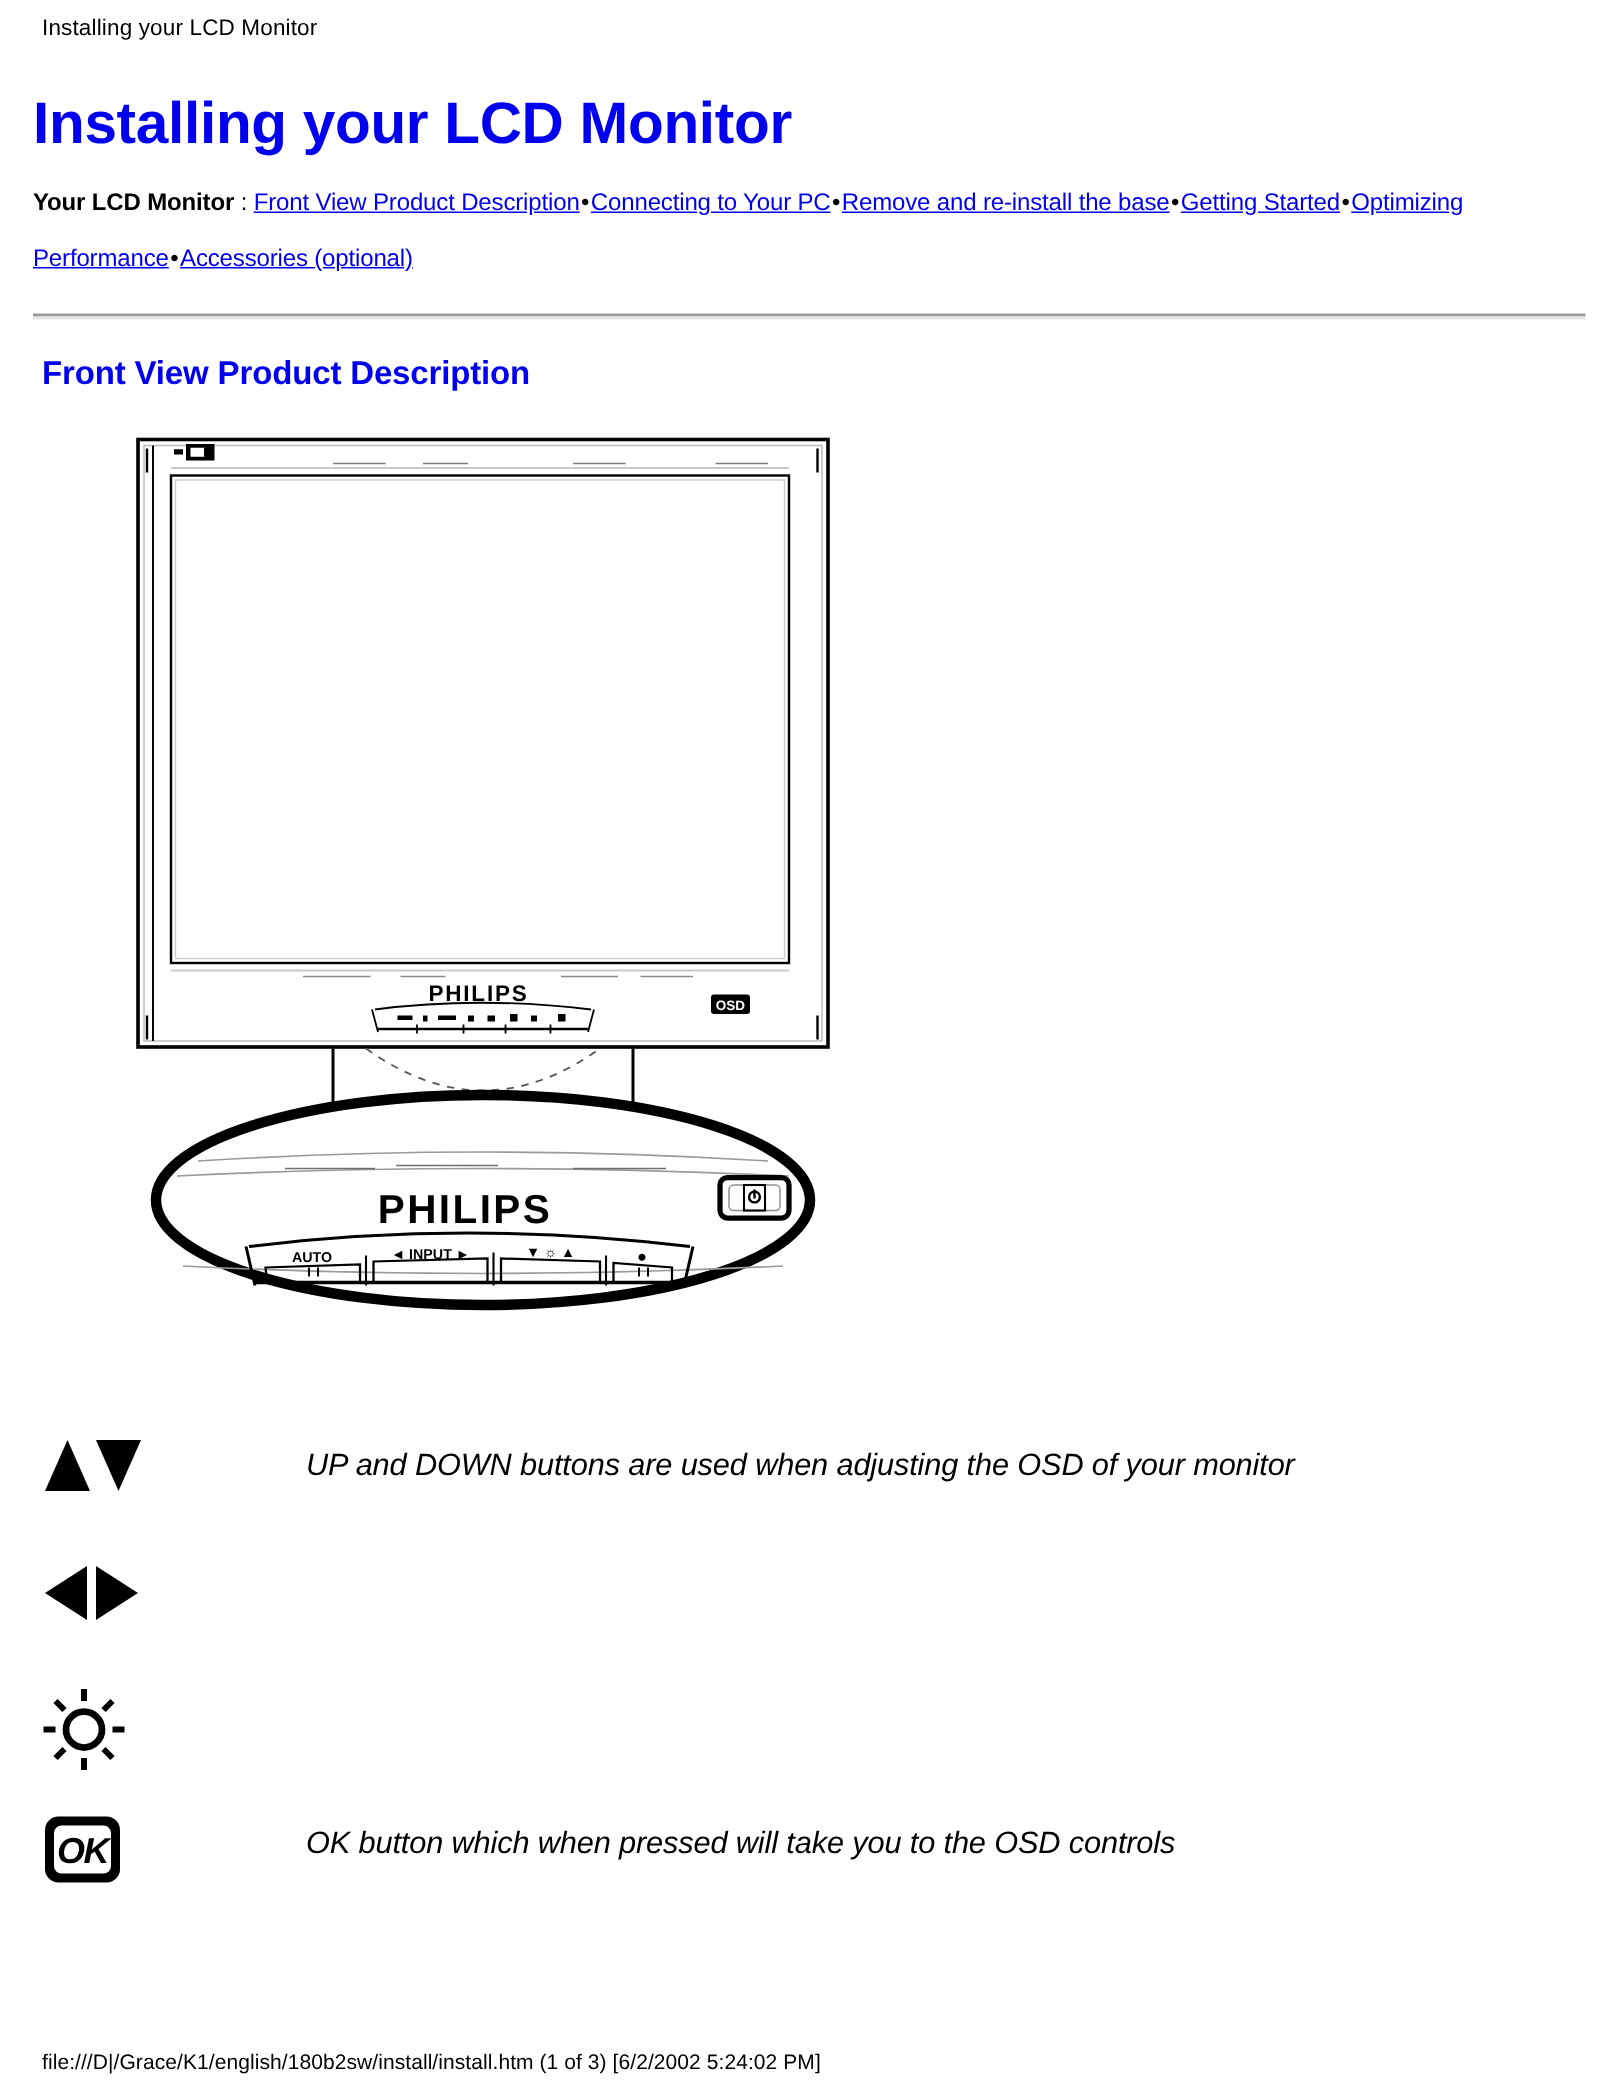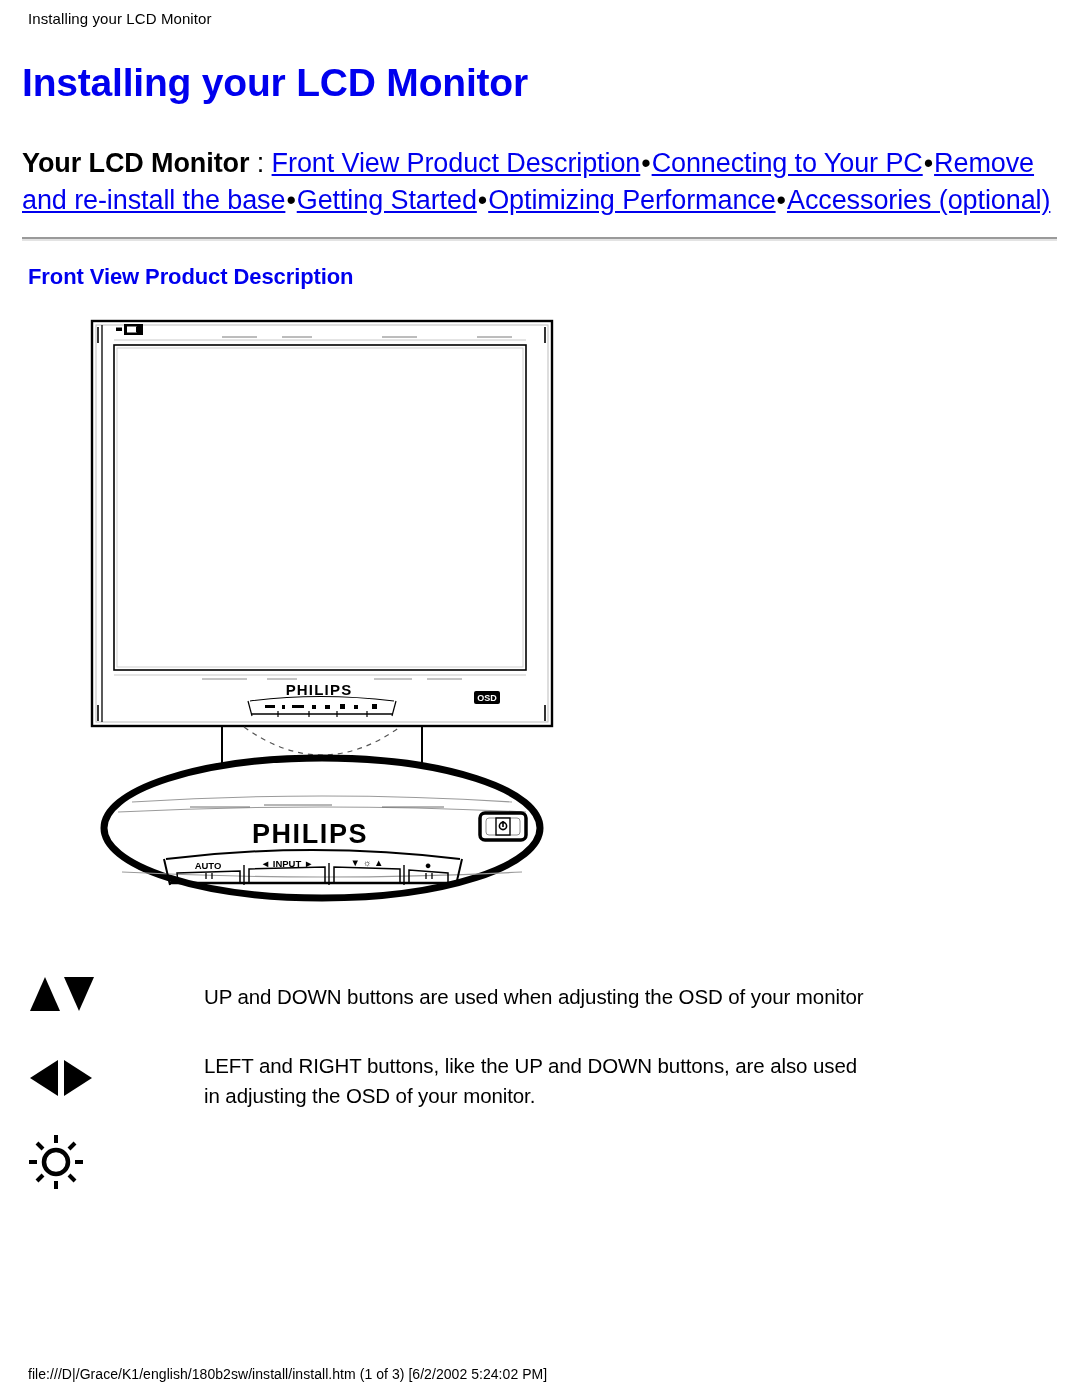--- a/index.html
+++ b/index.html
@@ -40,22 +40,22 @@
     margin: 0;
     padding: 0;
     font-size: 39px;
     line-height: 46px;
     font-weight: bold;
     color: #0000EE;
     letter-spacing: -0.2px;
   }
 
   .nav-line {
-    margin-top: 39px;
-    font-size: 27px;
+    margin-top: 11px;
+    font-size: 16px;
     line-height: 37px;
     color: #000;
     letter-spacing: -0.1px;
   }
   .nav-line .nav-label {
     font-weight: bold;
     color: #000;
   }
   .nav-line .nav-colon {
     color: #000;
@@ -101,22 +101,23 @@
 
   
   .legend {
     position: absolute;
     left: 22px;
     top: 948px;
     width: 1036px;
   }
   .legend-row {
     display: flex;
-    align-items: center;
+    align-items: flex-start;
     min-height: 84px;
+    font-style: italic;
   }
   .legend-icon {
     width: 182px;
     flex: 0 0 182px;
     display: flex;
     align-items: flex-start;
     justify-content: flex-start;
     padding-left: 5px;
     padding-top: 8px;
     box-sizing: border-box;
@@ -292,24 +293,20 @@
       <span>UP and DOWN buttons are used when adjusting the OSD of your monitor</span>
     </div>
   </div>
 
   <div class="legend-row">
     <div class="legend-icon">
       <svg width="70" height="44" viewBox="0 0 70 44">
         <polygon points="31,4 31,40 3,22" fill="#000000"></polygon>
         <polygon points="37,4 37,40 65,22" fill="#000000"></polygon>
       </svg>
-    </div>
-    <div class="legend-text">
-      <span>LEFT and RIGHT buttons, like the UP and DOWN buttons, are also used</span>
-      <span class="l2">in adjusting the OSD of your monitor.</span>
     </div>
   </div>
 
   <div class="legend-row">
     <div class="legend-icon">
       <svg width="62" height="58" viewBox="0 0 62 58">
         <circle cx="29" cy="29" r="12" fill="none" stroke="#000000" stroke-width="4.5"></circle>
         <g stroke="#000000" stroke-width="4" stroke-linecap="butt">
           <line x1="29" y1="2" x2="29" y2="10"></line>
           <line x1="29" y1="48" x2="29" y2="56"></line>
@@ -317,15 +314,27 @@
           <line x1="48" y1="29" x2="56" y2="29"></line>
           <line x1="10" y1="10" x2="16" y2="16"></line>
           <line x1="42" y1="42" x2="48" y2="48"></line>
           <line x1="48" y1="10" x2="42" y2="16"></line>
           <line x1="16" y1="42" x2="10" y2="48"></line>
         </g>
       </svg>
     </div>
   </div>
 
+  <div class="legend-row">
+    <div class="legend-icon">
+      <svg width="62" height="50" viewBox="0 0 62 50">
+        <rect x="3" y="3" width="50" height="44" rx="9" fill="#000000"></rect>
+        <rect x="9" y="9" width="38" height="32" rx="5" fill="#ffffff"></rect>
+        <text x="28" y="34" font-family="'Liberation Sans', sans-serif" font-size="24" font-weight="bold" text-anchor="middle" fill="#000000" letter-spacing="-1">OK</text>
+      </svg>
+    </div>
+    <div class="legend-text">
+      <span>OK button which when pressed will take you to the OSD controls</span>
+    </div>
+  </div>
 </div>
 
 <div class="page-footer">file:///D|/Grace/K1/english/180b2sw/install/install.htm (1 of 3) [6/2/2002 5:24:02 PM]</div>
 
 </body></html>

